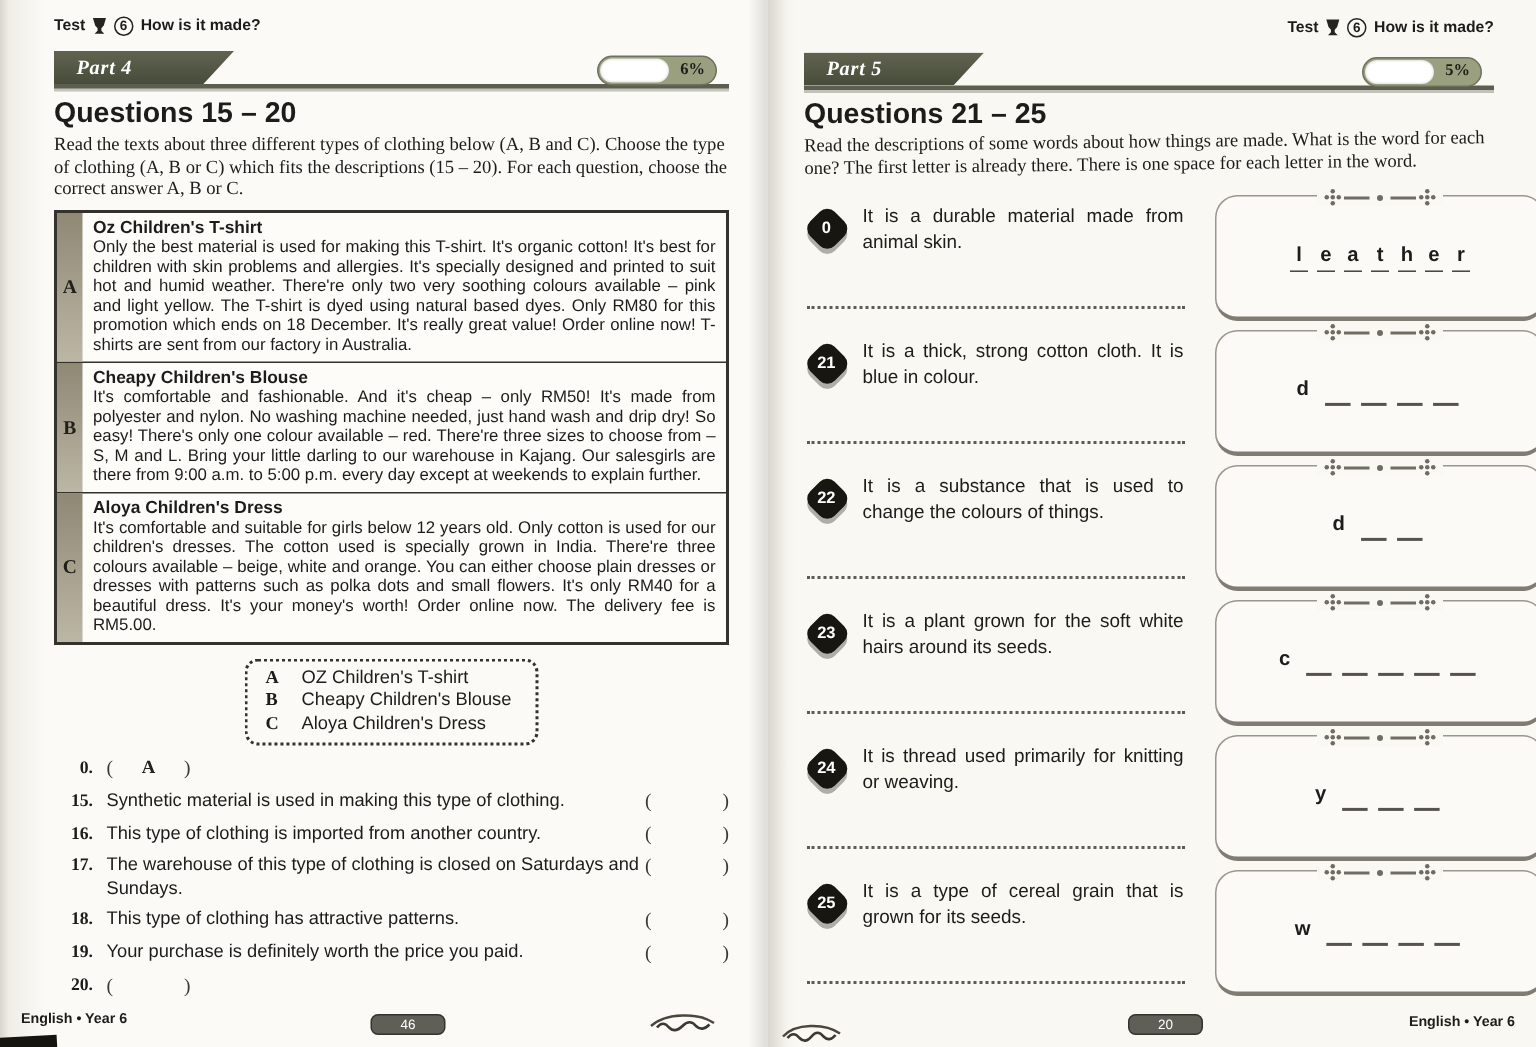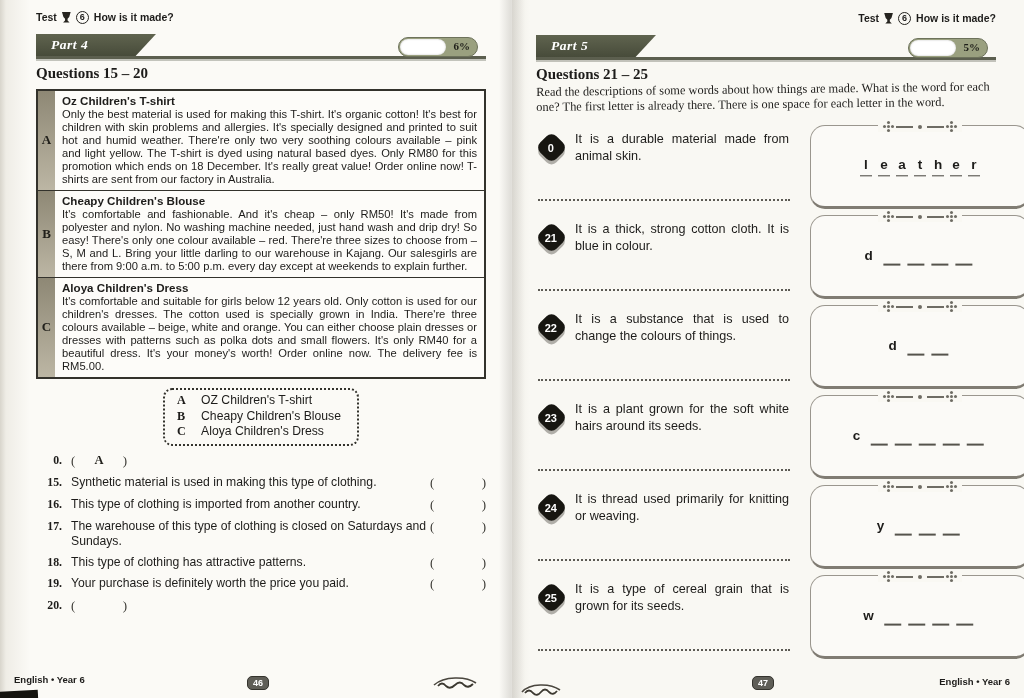--- a/index.html
+++ b/index.html
@@ -32,21 +32,21 @@
               color:#fff; font-family:"Liberation Serif",serif; font-style:italic; font-weight:bold; font-size:13.5px;
               line-height:21px; letter-spacing:.5px; }
   .part-rule { position:absolute; left:0; right:0; bottom:0; height:3px; background:#5c5f4f; box-shadow:0 2px 0 rgba(92,95,79,.35); }
   .progress-pill { position:absolute; right:8px; top:3px; width:80px; height:20px; border-radius:10px;
                    background:#9aa07f; border:1.2px solid #6d725b; }
   .progress-pill .thumb { position:absolute; left:1px; top:1px; width:46px; height:15.5px; border-radius:8px;
                           background:#fff; box-shadow:inset 0 0 2px rgba(0,0,0,.25); }
   .progress-pill .pct { position:absolute; right:7px; top:2px; font-family:"Liberation Serif",serif;
                         font-weight:bold; font-size:11px; color:#1e1e18; }
 
-  .q-heading { font-family:Liberation Serif, serif; font-weight:bold; font-size:15px; margin-top:6px; }
+  .q-heading { font-family:Liberation Sans, sans-serif; font-weight:bold; font-size:19px; margin-top:6px; }
   .intro { font-family:"Liberation Serif",serif; font-size:12.4px; line-height:1.18; margin-top:2px; }
   #page-right .intro { transform:rotate(-.7deg); transform-origin:left top; }
 
   
   .passage-table { border:2px solid #33322c; margin-top:7px; background:#fdfcf9; }
   .passage-row { display:flex; border-bottom:1.8px solid #33322c; }
   .passage-row:last-child { border-bottom:none; }
   .passage-letter { flex:none; width:17px; background:linear-gradient(180deg,#8e8875,#bcb6a4);
                     display:flex; align-items:center; justify-content:center;
                     font-family:"Liberation Serif",serif; font-weight:bold; font-size:13px; color:#21201b; }
@@ -90,22 +90,22 @@
   .word { position:absolute; top:50%; left:50%; transform:translate(-50%,-52%); white-space:nowrap; }
   .word .ch { display:inline-block; min-width:12px; margin:0 3px; border-bottom:1.8px solid #44423c;
               text-align:center; font-weight:bold; font-size:13.5px; line-height:1.45; }
   .word .g  { display:inline-block; margin-right:7px; font-weight:bold; font-size:13.5px; }
   .word .b  { display:inline-block; width:17px; margin:0 3.5px; border-bottom:2px solid #55534c; }
 
   
   .footer-series { position:absolute; font-size:9.5px; font-weight:bold; bottom:13px; }
   #page-left .footer-series { left:14px; }
   #page-right .footer-series { right:14px; bottom:11px; }
-  .page-badge { position:absolute; bottom:8px; font-size:9px; font-weight:bold; color:#fff;
-                background:#5f5e57; border:1px solid #34332d; border-radius:5px; padding:1px 5px; }
+  .page-badge { position:absolute; bottom:8px; font-size:9px; font-weight:normal; color:#fff;
+                background:#5f5e57; border:1px solid #34332d; border-radius:5px; padding:1px 19px; }
   #page-left .page-badge { left:247px; }
   #page-right .page-badge { left:240px; }
   .publisher-logo { position:absolute; bottom:4px; }
   #page-left .publisher-logo { right:34px; }
   #page-right .publisher-logo { left:8px; bottom:-4px; }
 </style>
 </head>
 <body>
 
 <div id="sheet">
@@ -123,20 +123,21 @@
       <div class="part-row">
         <div class="part-tab">Part 4</div>
         <div class="part-rule"></div>
         <div class="progress-pill">
           <div class="thumb"></div>
           <div class="pct">6%</div>
         </div>
       </div>
 
       <div class="q-heading">Questions 15 – 20</div>
+      <div class="intro">Read the texts about three different types of clothing below (A, B and C). Choose the type of clothing (A, B or C) which fits the descriptions (15 – 20). For each question, choose the correct answer A, B or C.</div>
 
       <div class="passage-table">
         <div class="passage-row">
           <div class="passage-letter">A</div>
           <div class="passage-content">
             <div class="passage-title">Oz Children's T-shirt</div>
             <div class="passage-body">Only the best material is used for making this T-shirt. It's organic cotton! It's best for children with skin problems and allergies. It's specially designed and printed to suit hot and humid weather. There're only two very soothing colours available – pink and light yellow. The T-shirt is dyed using natural based dyes. Only RM80 for this promotion which ends on 18 December. It's really great value! Order online now! T-shirts are sent from our factory in Australia.</div>
           </div>
         </div>
         <div class="passage-row">
@@ -399,21 +400,21 @@
                 <span class="dg"></span>
               </div>
             <div class="word"><span class="g">w</span><span class="b">&nbsp;</span><span class="b">&nbsp;</span><span class="b">&nbsp;</span><span class="b">&nbsp;</span></div>
           </div>
         </div>
 
       </div>
     </div>
 
     <div class="footer-series">English • Year 6</div>
-    <div class="page-badge">47</div>
+    <div class="page-badge">20</div>
     <div class="publisher-logo">
       <svg width="42" height="18" viewBox="0 0 42 18">
           <path d="M2 12 C 10 3, 30 3, 40 10" stroke="#4a463e" stroke-width="1.6" fill="none"></path>
           <path d="M5 13 q4 -5 8 0 q4 4 8 -1 q4 -5 8 0 q4 4 8 -1" stroke="#3c3931" stroke-width="1.8" fill="none"></path>
         </svg>
     </div>
   </div>
 
   <div class="gutter"></div>
 </div>

